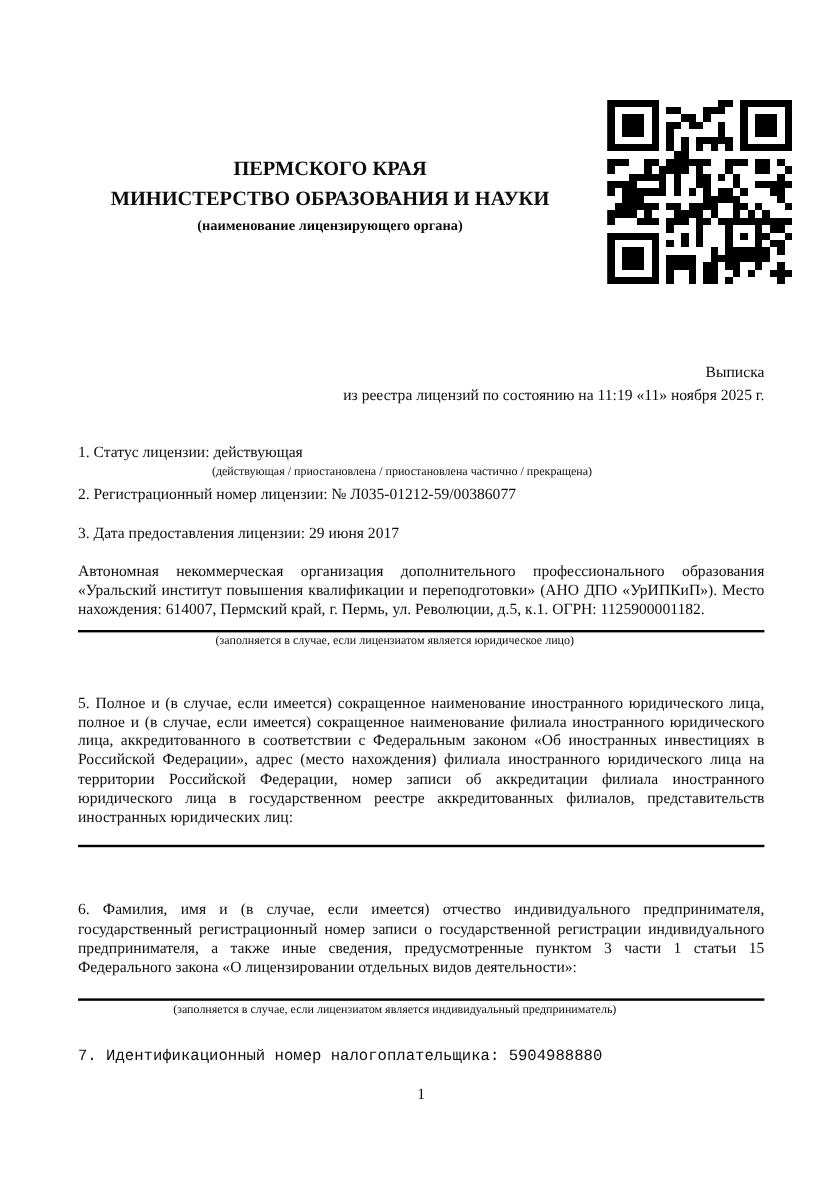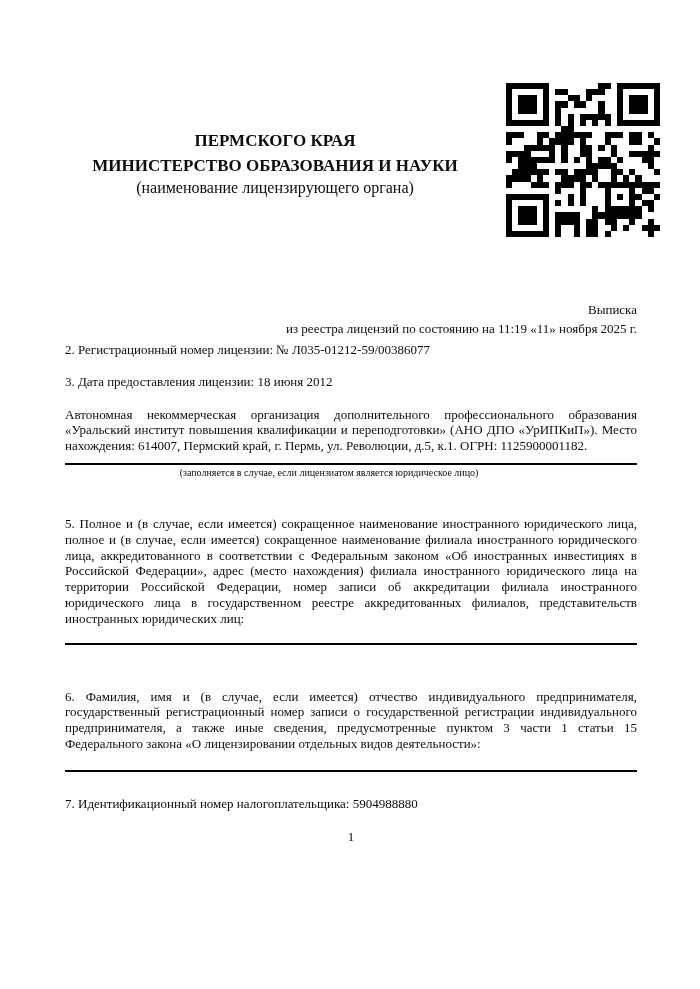--- a/index.html
+++ b/index.html
@@ -9,21 +9,21 @@
     position: relative; overflow: hidden;
     color: #0c0c0c;
     font-family: "Liberation Serif", "DejaVu Serif", serif;
     font-size: 13px;
   }
   .hdr { position: absolute; top: 0; left: 0; width: 700px; height: 270px; }
   .ministry {
     position: absolute; left: 70px; top: 128px; width: 410px;
     text-align: center; font-weight: bold; font-size: 17px; line-height: 25px;
   }
-  .min-cap { font-weight: normal; font-size: 16px; line-height: 12px; margin-top: 4px; }
+  .min-cap { font-weight: bold; font-size: 12px; line-height: 12px; margin-top: 4px; }
   .qr { position: absolute; left: 506px; top: 83px; width: 154px; height: 154px; }
   .qr svg { display: block; width: 154px; height: 154px; shape-rendering: crispEdges; }
 
   .content { margin: 0 63px 0 65px; padding-top: 301px; }
   .doc-title { text-align: right; line-height: 18.5px; }
 
   .line { line-height: 15.8px; white-space: nowrap; }
   .just { text-align: justify; line-height: 15.8px; }
   .cap { font-size: 10px; line-height: 12px; text-align: center; }
   .cap-status { margin-top: 3px; padding-right: 32px; }
@@ -32,21 +32,21 @@
 
   .sec1 { margin-top: 31px; }
   .sec2 { margin-top: 4px; }
   .sec3 { margin-top: 16px; }
   .sec4 { margin-top: 17px; }
   .sec4 .rule { margin-top: 9px; }
   .sec5 { margin-top: 37px; }
   .sec5 .rule { margin-top: 16px; }
   .sec6 { margin-top: 44px; }
   .sec6 .rule { margin-top: 18px; }
-  .sec7 { margin-top: 24px; }
+  .sec7 { margin-top: 24px; font-family: Liberation Mono, monospace; }
   .pagenum { text-align: center; margin-top: 17px; line-height: 16px; }
 </style>
 </head>
 <body>
 
 <div class="page">
 
   <div class="hdr">
     <div class="ministry">
       <div>ПЕРМСКОГО КРАЯ</div>
@@ -60,43 +60,48 @@
       </div>
   </div>
 
   <main class="content">
 
     <div class="doc-title">
       <div>Выписка</div>
       <div>из реестра лицензий по состоянию на 11:19 «11» ноября 2025 г.</div>
     </div>
 
+    <section class="sec1">
+      <p class="line">1. Статус лицензии: действующая</p>
+      <p class="cap cap-status">(действующая / приостановлена / приостановлена частично / прекращена)</p>
+    </section>
 
     <section class="sec2">
       <p class="line">2. Регистрационный номер лицензии: № Л035-01212-59/00386077</p>
     </section>
 
     <section class="sec3">
-      <p class="line">3. Дата предоставления лицензии: 18 июня 2012</p>
+      <p class="line">3. Дата предоставления лицензии: 29 июня 2017</p>
     </section>
 
     <section class="sec4">
       <p class="just">Автономная некоммерческая организация дополнительного профессионального образования «Уральский институт повышения квалификации и переподготовки» (АНО ДПО «УрИПКиП»). Место нахождения: 614007, Пермский край, г. Пермь, ул. Революции, д.5, к.1. ОГРН: 1125900001182.</p>
       <div class="rule"></div>
       <p class="rule-cap">(заполняется в случае, если лицензиатом является юридическое лицо)</p>
     </section>
 
     <section class="sec5">
       <p class="just">5. Полное и (в случае, если имеется) сокращенное наименование иностранного юридического лица, полное и (в случае, если имеется) сокращенное наименование филиала иностранного юридического лица, аккредитованного в соответствии с Федеральным законом «Об иностранных инвестициях в Российской Федерации», адрес (место нахождения) филиала иностранного юридического лица на территории Российской Федерации, номер записи об аккредитации филиала иностранного юридического лица в государственном реестре аккредитованных филиалов, представительств иностранных юридических лиц:</p>
       <div class="rule"></div>
     </section>
 
     <section class="sec6">
       <p class="just">6. Фамилия, имя и (в случае, если имеется) отчество индивидуального предпринимателя, государственный регистрационный номер записи о государственной регистрации индивидуального предпринимателя, а также иные сведения, предусмотренные пунктом 3 части 1 статьи 15 Федерального закона «О лицензировании отдельных видов деятельности»:</p>
       <div class="rule"></div>
+      <p class="rule-cap">(заполняется в случае, если лицензиатом является индивидуальный предприниматель)</p>
     </section>
 
     <section class="sec7">
       <p class="line">7. Идентификационный номер налогоплательщика: 5904988880</p>
     </section>
 
     <div class="pagenum">1</div>
 
   </main>
 </div>

